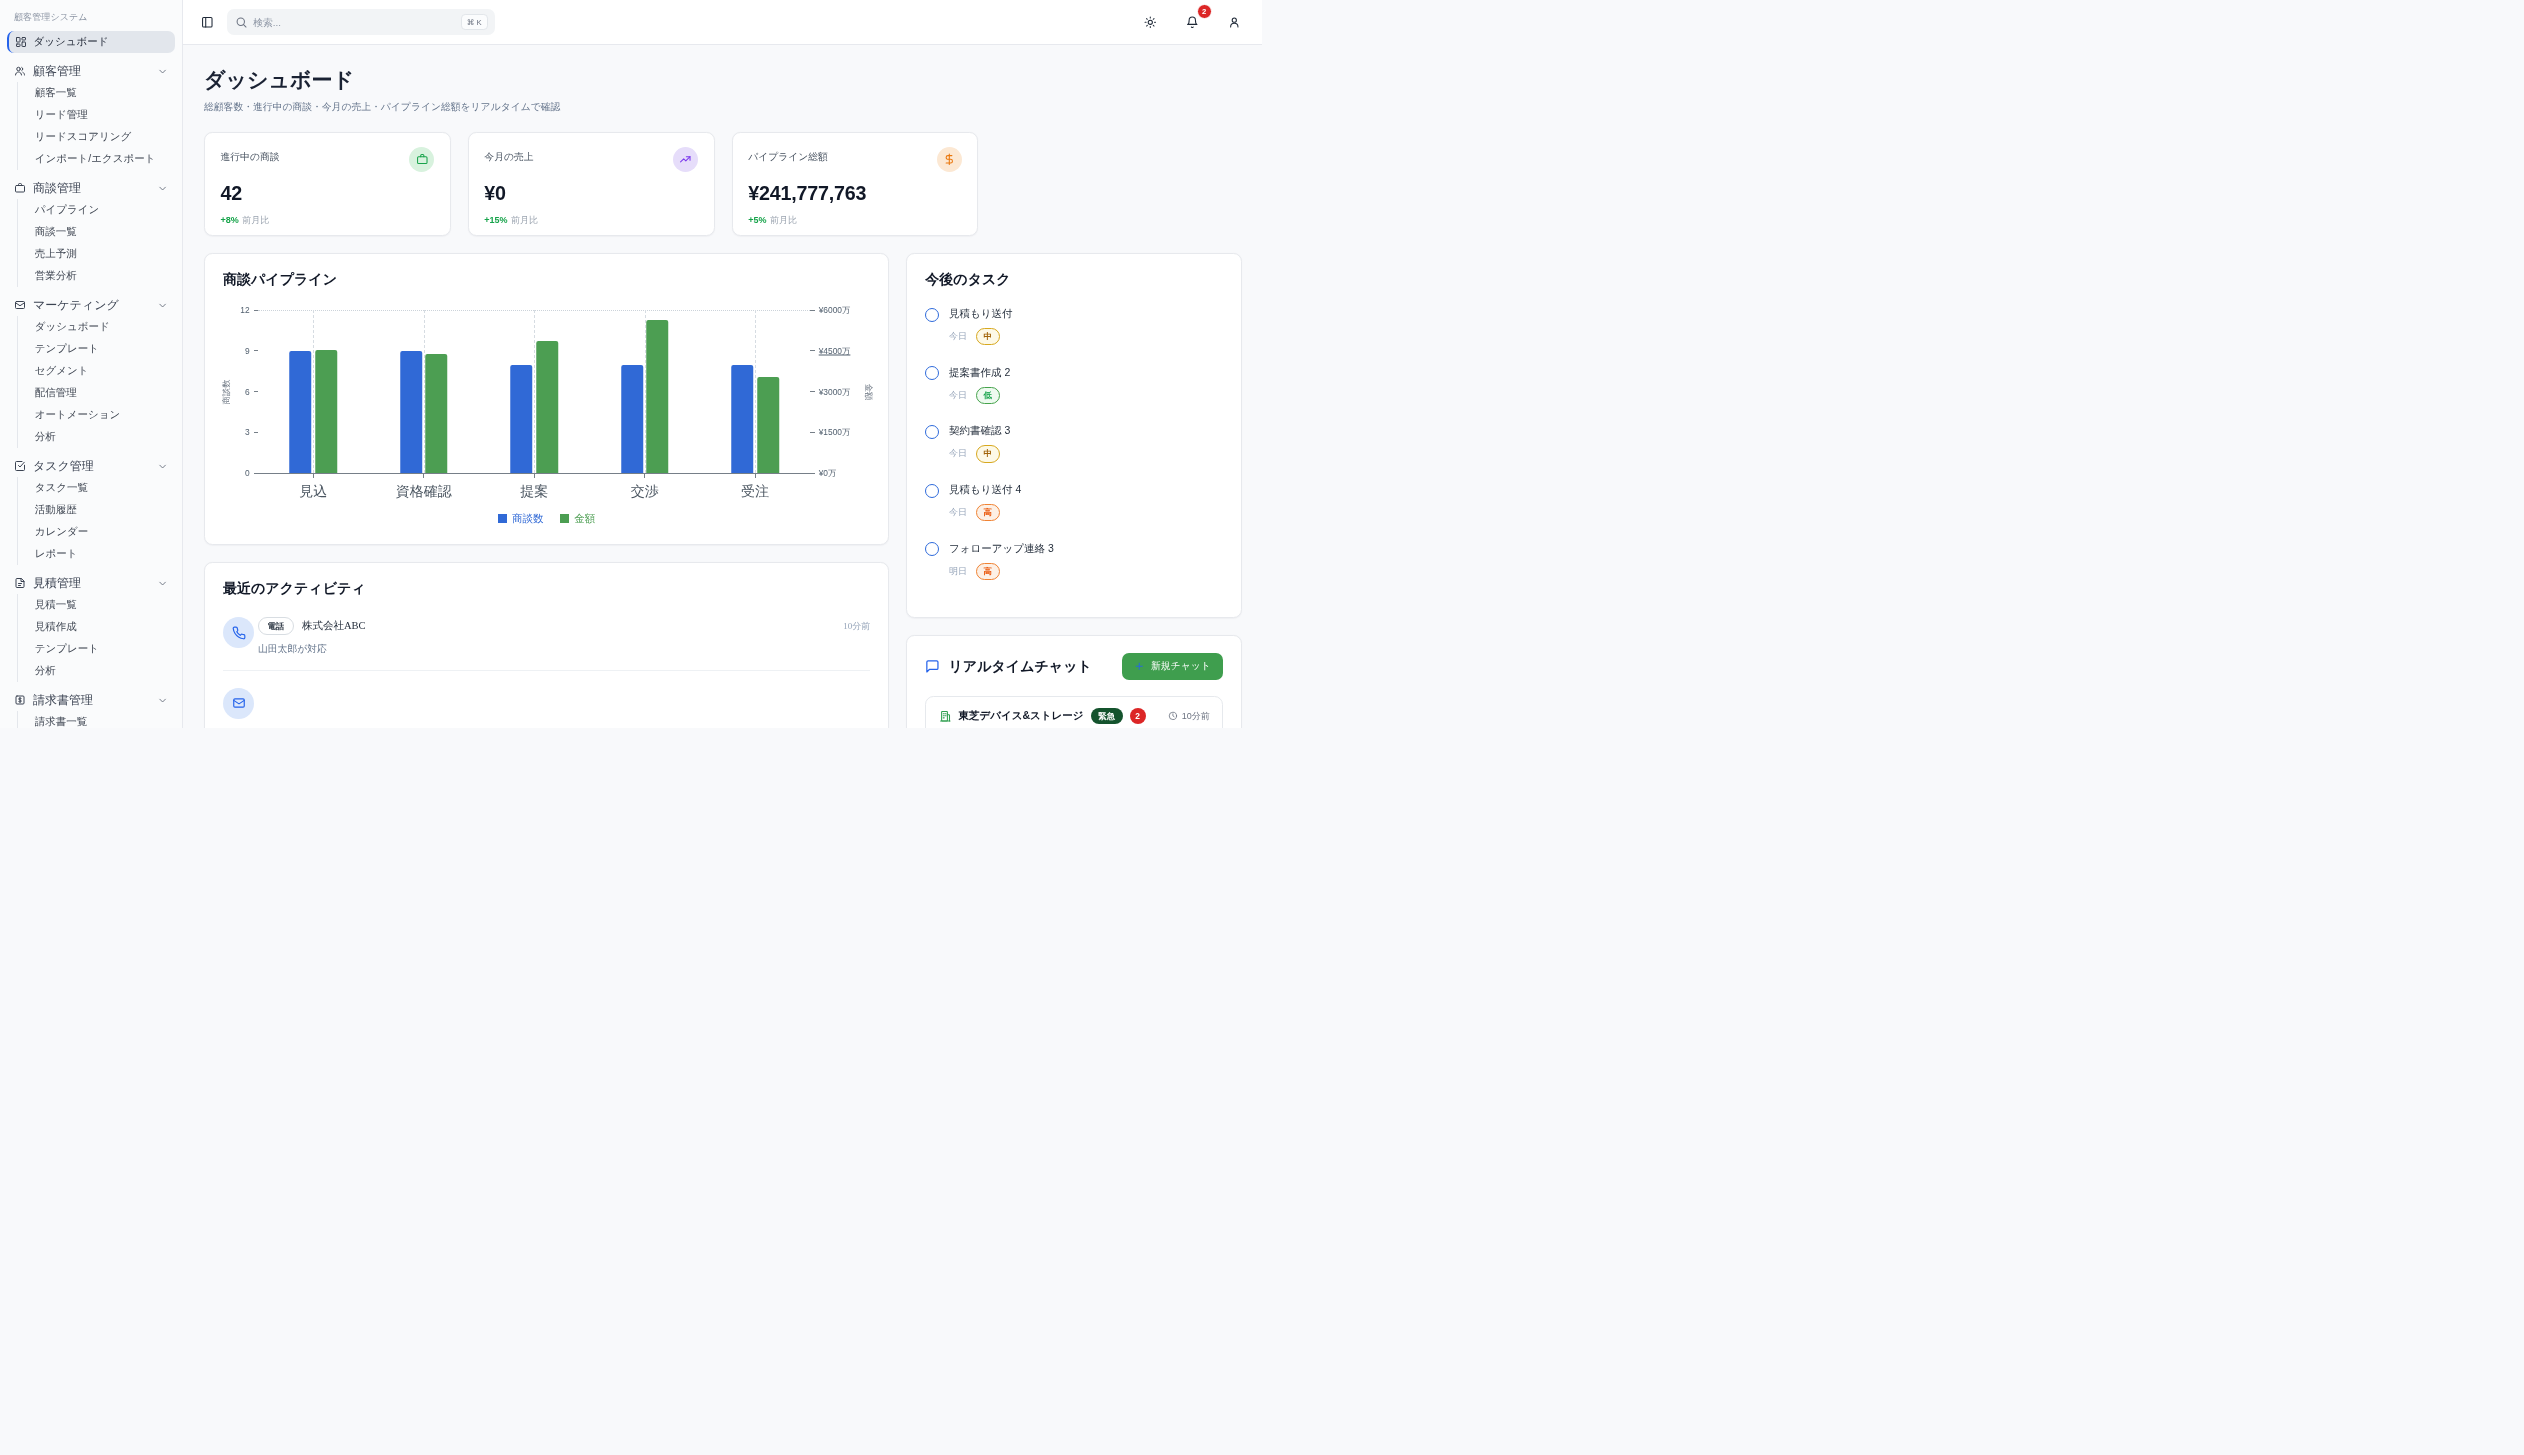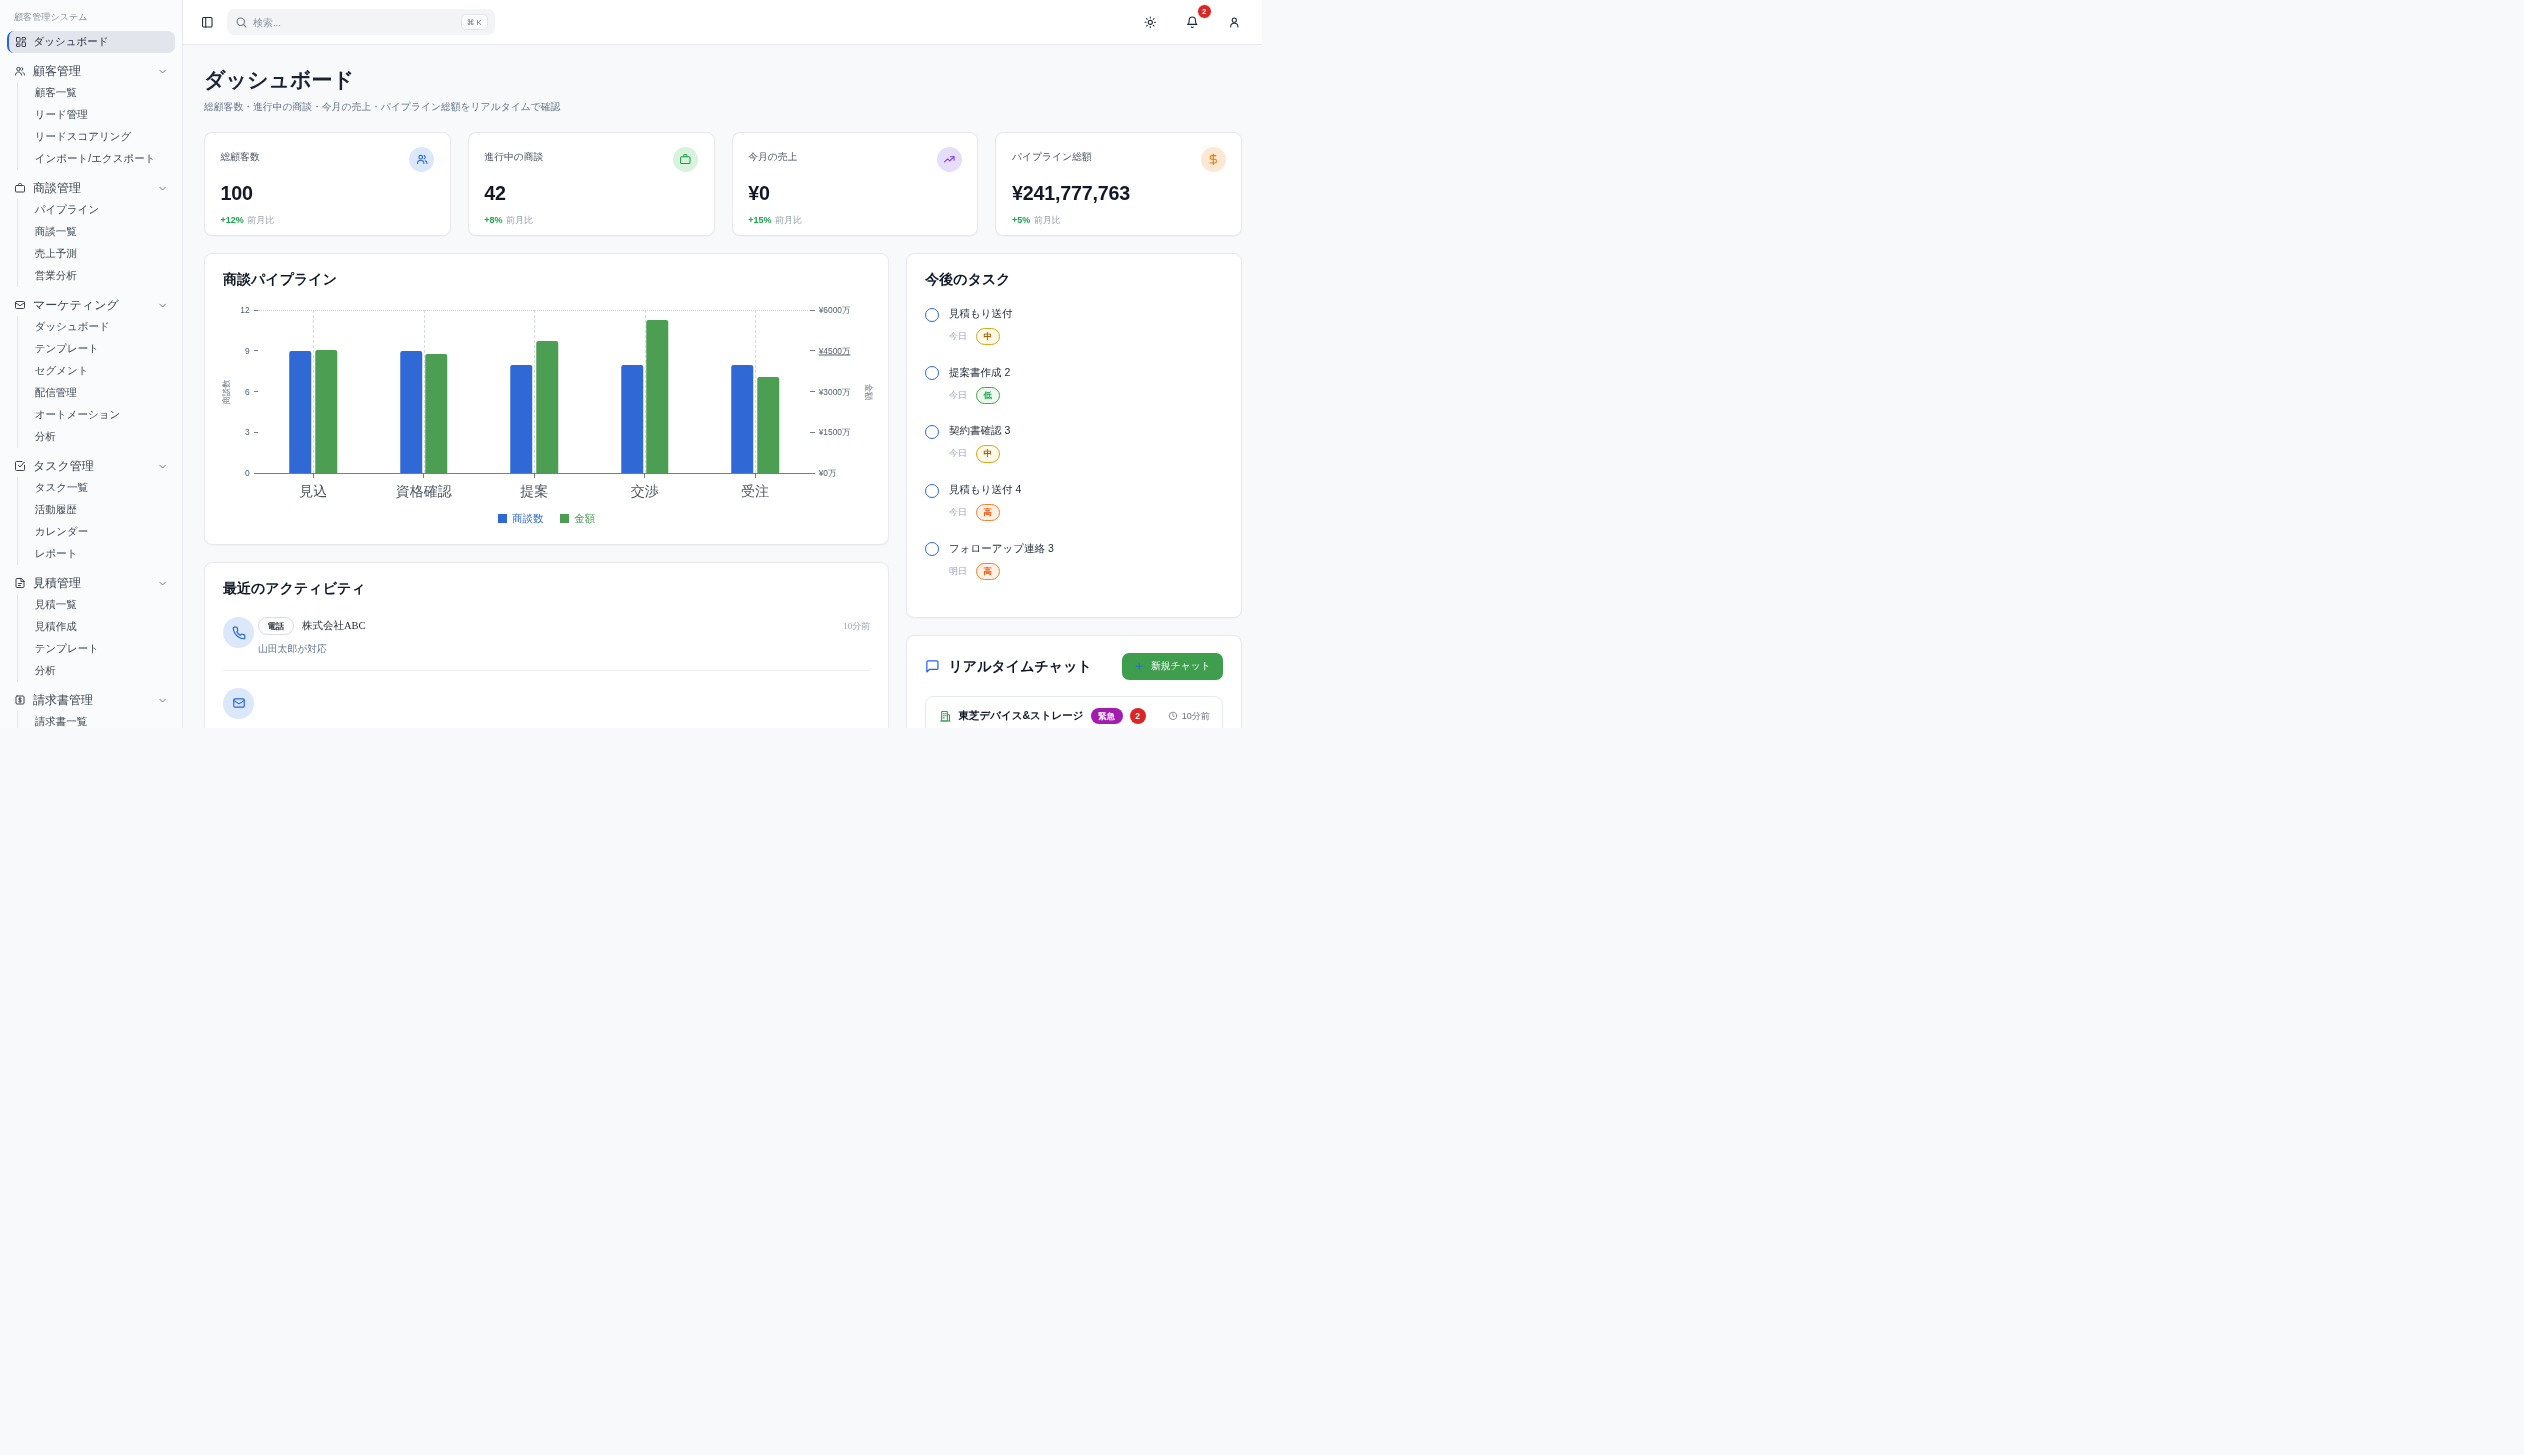--- a/index.html
+++ b/index.html
@@ -109,21 +109,21 @@
 
   
   .chat-card { margin-top:17px; padding:17px 18px; }
   .chat-header { display:flex; align-items:center; gap:8.4px; }
   .chat-header .icon { color:#2563eb; }
   .new-chat-btn { margin-left:auto; background:#3f9e4e; color:#fff; border:none; border-radius:7px; font-size:9.8px; font-family:inherit; padding:7px 12.6px; display:flex; align-items:center; gap:6.3px; cursor:pointer; }
   .chat-item { margin-top:15.5px; border:0.7px solid #e6e9ed; border-radius:8.4px; padding:11.2px 12.6px; cursor:pointer; }
   .chat-row1 { display:flex; align-items:center; gap:7px; }
   .chat-company { font-size:10.5px; font-weight:bold; color:#111827; }
   .chat-item .icon.building { color:#2e9e4f; }
-  .urgent-chip { background:#a21caf; color:#fff; font-size:8.4px; font-weight:bold; border-radius:702px; padding:2.8px 7.7px; }
+  .urgent-chip { background:#14532d; color:#fff; font-size:8.4px; font-weight:bold; border-radius:702px; padding:2.8px 7.7px; }
   .unread-badge { background:#dc2626; color:#fff; font-size:8.4px; font-weight:bold; border-radius:702px; min-width:16px; height:16px; display:flex; align-items:center; justify-content:center; }
   .chat-time { margin-left:auto; display:flex; align-items:center; gap:3.5px; font-size:9px; color:#6b7280; }
 
   .icon { display:inline-flex; align-items:center; justify-content:center; flex:none; }
   .icon svg { display:block; }
 </style>
 </head>
 <body>
 
 <div id="app">
@@ -377,37 +377,20 @@
       </div>
     </header>
 
     <div class="content">
       <h1 class="page-title">ダッシュボード</h1>
       <div class="subtitle">総顧客数・進行中の商談・今月の売上・パイプライン総額をリアルタイムで確認</div>
 
       <div class="stats" id="stats-row">
           <div class="card stat-card">
             <div class="stat-top">
-              <div class="stat-label">総顧客数</div>
-              <div class="stat-chip" style="background: rgb(219, 231, 251); color: rgb(37, 99, 235);">
-                <span class="icon">
-                  <svg width="12.6" height="12.6" viewBox="0 0 24 24" fill="none" stroke="currentColor" stroke-width="2" stroke-linecap="round" stroke-linejoin="round">
-                    <circle cx="9" cy="8" r="3.5"></circle>
-                    <path d="M3 20c0-3.3 2.7-6 6-6s6 2.7 6 6"></path>
-                    <path d="M15.5 4.8a3.5 3.5 0 0 1 0 6.4"></path>
-                    <path d="M17.8 14.6c2 .9 3.2 2.9 3.2 5.4"></path>
-                  </svg>
-                </span>
-              </div>
-            </div>
-            <div class="stat-value">100</div>
-            <div class="stat-trend"><span class="up">+12%</span><span class="suffix">前月比</span></div>
-          </div>
-          <div class="card stat-card">
-            <div class="stat-top">
               <div class="stat-label">進行中の商談</div>
               <div class="stat-chip" style="background: rgb(216, 242, 222); color: rgb(22, 163, 74);">
                 <span class="icon">
                   <svg width="12.6" height="12.6" viewBox="0 0 24 24" fill="none" stroke="currentColor" stroke-width="2" stroke-linecap="round" stroke-linejoin="round">
                     <rect x="3" y="7" width="18" height="13" rx="2"></rect>
                     <path d="M9 7V5a2 2 0 0 1 2-2h2a2 2 0 0 1 2 2v2"></path>
                   </svg>
                 </span>
               </div>
             </div>

